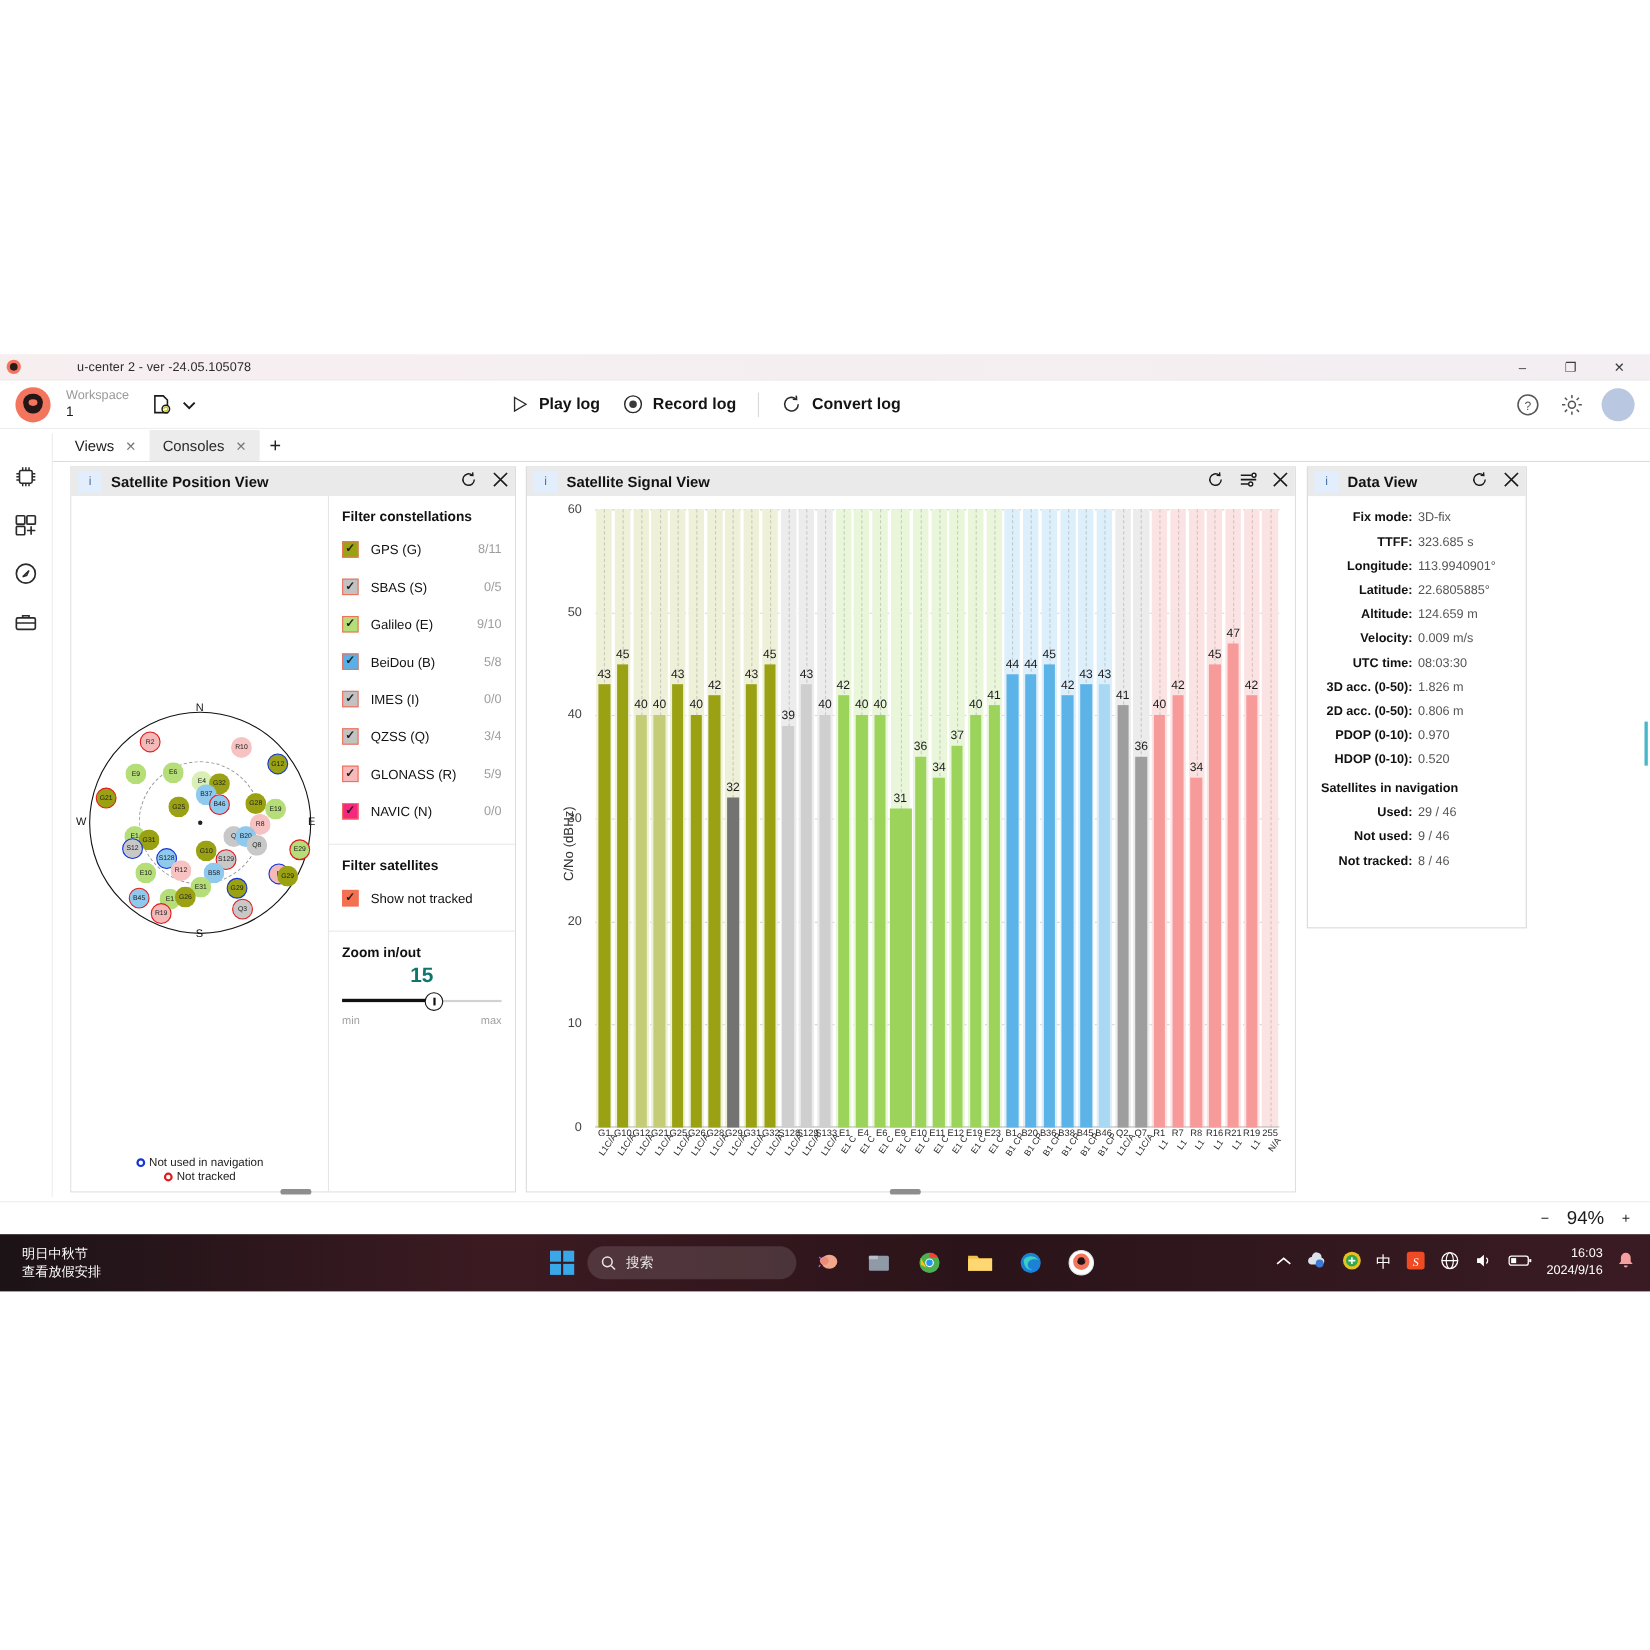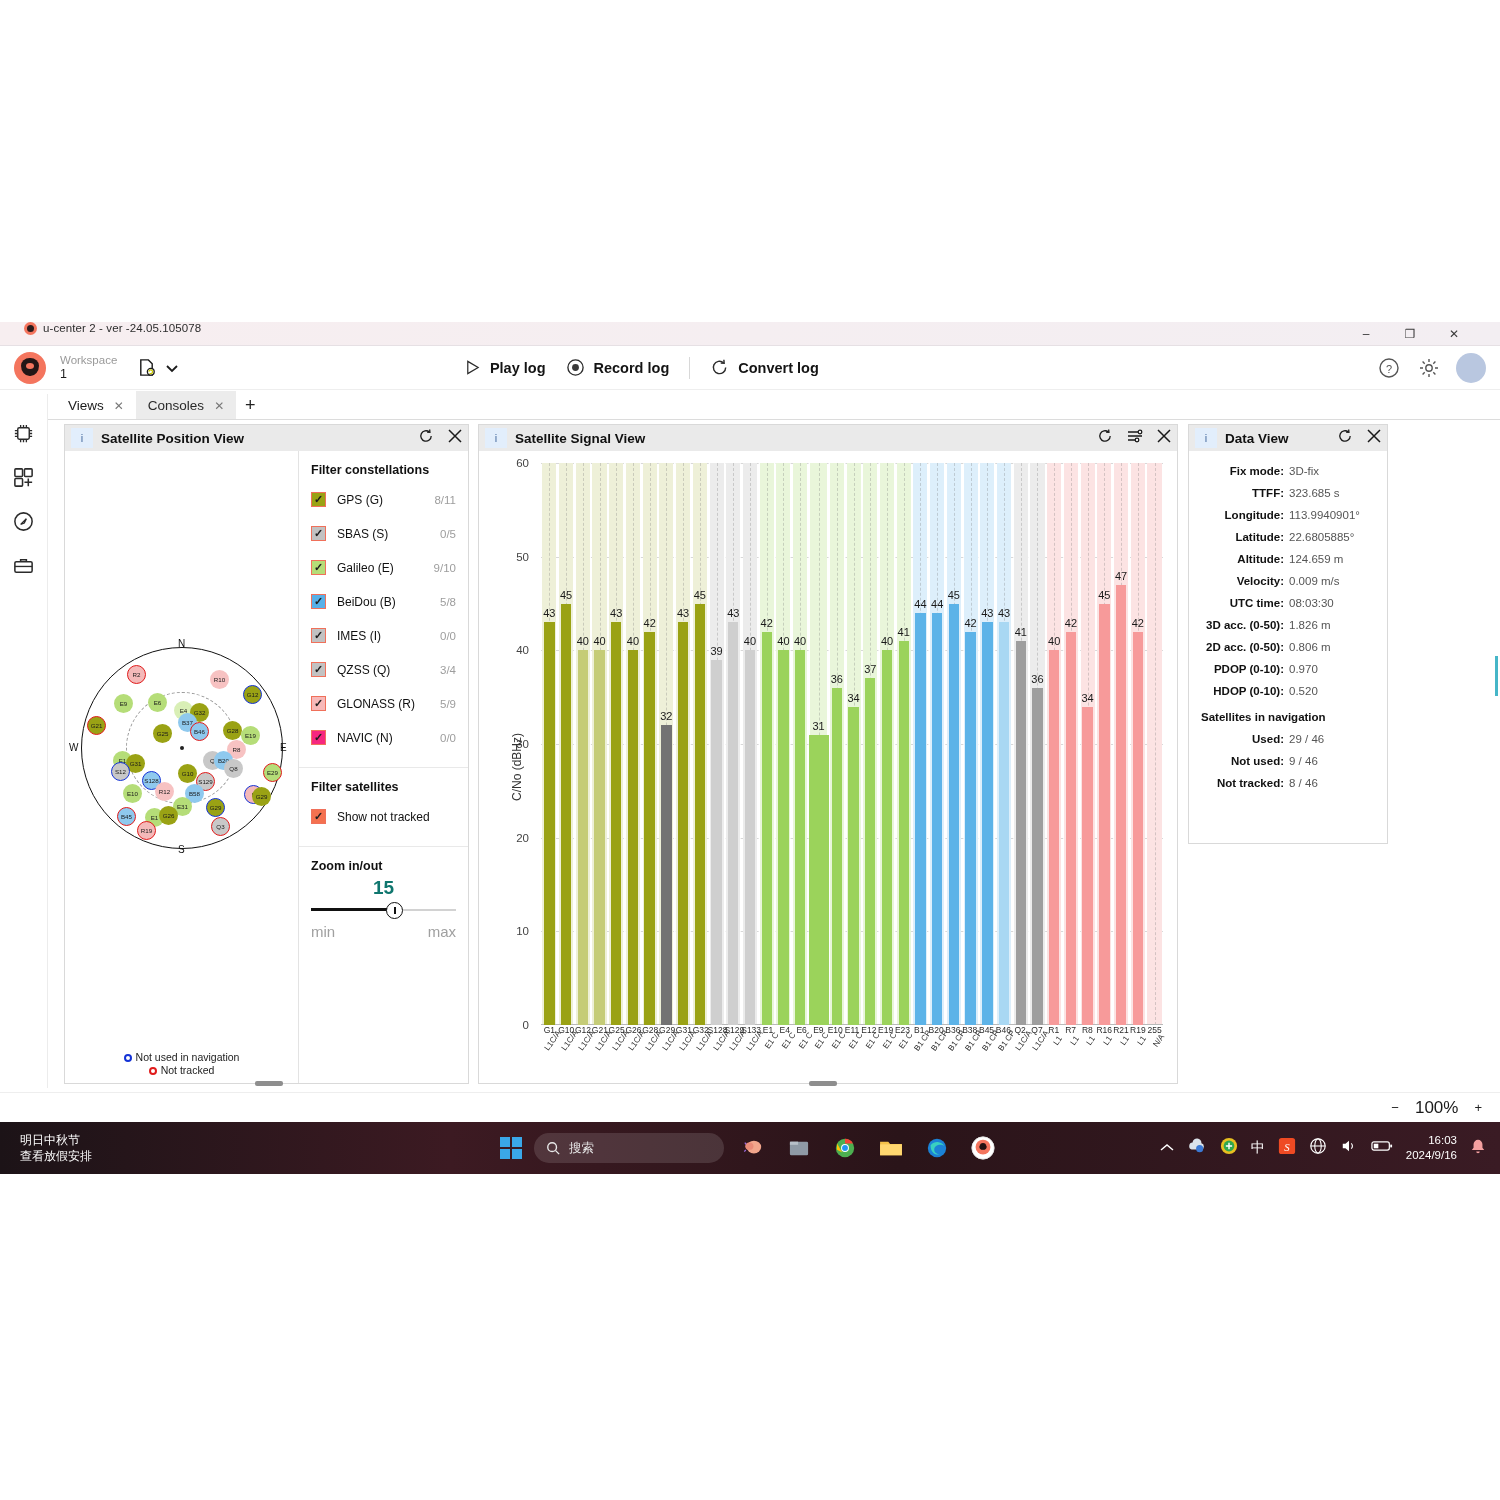--- a/index.html
+++ b/index.html
@@ -2,21 +2,21 @@
 <html><head>
 <meta charset="utf-8">
 <style>
   * { box-sizing: border-box; margin:0; padding:0; }
   html,body { width:1500px; height:1500px; background:#ffffff; font-family:"Liberation Sans", sans-serif; }
   #root { position:relative; width:1500px; height:1500px; background:#ffffff; }
 
   
   .app-window { position:absolute; left:0; top:322px; width:1500px; height:800px; background:#ffffff; }
 
-  .titlebar { height:24px; background:linear-gradient(90deg,#f7eef0,#f3eef2); display:flex; padding:0 24px; border-bottom:1px solid #e6e0e4;}
+  .titlebar { height:24px; background:linear-gradient(90deg,#f7eef0,#f3eef2); display:flex; align-items:center; padding:0 6px; border-bottom:1px solid #e6e0e4;gap:45px;}
   .tb-logo { width:13px;height:13px;border-radius:50%;background:#f4755e; position:relative; margin-right:6px;}
   .tb-logo:after{content:"";position:absolute;left:3px;top:3px;width:7px;height:7px;border-radius:50%;background:#2b1b1b;}
   .tb-title { font-size:11.5px; color:#2c2c2c; letter-spacing:0.1px;}
   .tb-btns { margin-left:auto; display:flex; align-items:center; gap:0; }
   .tb-btn { width:44px;height:24px; display:flex;align-items:center;justify-content:center; font-size:12px; color:#3a3a3a;}
 
   .apptoolbar { height:44px; background:#ffffff; display:flex; align-items:center; padding:0 14px; border-bottom:1px solid #eeeeee;}
   .brand { width:32px;height:32px;border-radius:50%;background:#f4755e;position:relative;margin-right:14px;flex:0 0 auto;}
   .brand:after{content:"";position:absolute;left:7px;top:6px;width:18px;height:18px;border-radius:50% 50% 50% 50%/45% 45% 60% 60%;background:#241616;}
   .brand:before{content:"";position:absolute;left:12px;top:11px;width:8px;height:6px;border-radius:50%;background:#f4755e;z-index:2;}
@@ -72,21 +72,21 @@
   .cbx span{font-size:11px;color:#1d1d1d;font-weight:bold;line-height:1;}
   .flabel{font-size:12px;color:#111;}
   .fcount{margin-left:auto;font-size:11.5px;color:#9d9d9d;}
   .zsec{padding:12px 12px 10px 12px;}
   .zval{text-align:center;font-size:19px;font-weight:bold;color:#0f766e;margin:4px 0 2px 0;}
   .sliderrow{position:relative;height:18px;margin:2px 0 2px 0;}
   .strack{position:absolute;left:0;right:0;top:8px;height:2px;background:#d2d2d2;}
   .sfill{position:absolute;left:0;width:57%;top:7px;height:3.4px;background:#111;}
   .sknob{position:absolute;left:52%;top:1px;width:17px;height:17px;border-radius:50%;background:#fff;border:1.8px solid #111;display:flex;align-items:center;justify-content:center;}
   .sknob i{width:1.5px;height:7px;background:#111;display:block;}
-  .minmax{display:flex;justify-content:space-between;font-size:15px;color:#a0a0a0;margin-top:4px;}
+  .minmax{display:flex;justify-content:space-between;font-size:10px;color:#a0a0a0;margin-top:4px;}
 
   
   #sigview{left:430px;top:0px;width:700px;height:660px;}
   .sigbody{position:relative;height:calc(100% - 26px);background:#fff;}
   .plot{position:absolute;left:62px;top:12px;right:14px;bottom:58px;}
   .yaxis{position:absolute;left:0;top:12px;bottom:58px;width:62px;}
   .ytick{position:absolute;right:12px;font-size:11.5px;color:#444;transform:translateY(-50%);}
   .gline{position:absolute;left:0;right:0;height:0;border-top:1px dashed #d8d8d8;}
   .ylabel{position:absolute;left:4px;top:50%;transform:translateY(-50%) rotate(-90deg);transform-origin:center;font-size:12px;color:#333;white-space:nowrap;}
   .bars{position:absolute;left:0;right:0;top:0;bottom:0;display:flex;align-items:flex-end;}
@@ -921,21 +921,21 @@
               </div>
             </div>
         </div>
       </div>
 
       <div class="scrollbar-v" style="right:2px;top:232px;height:40px;"></div>
     </div>
 
     <div class="zoombar">
       <span>−</span>
-      <span class="pct">100%</span>
+      <span class="pct">94%</span>
       <span>+</span>
     </div>
   </div>
 
   <div class="taskbar">
     <div class="tb-news">
       <div>明日中秋节</div>
       <div>查看放假安排</div>
     </div>
     <div class="tb-center">

